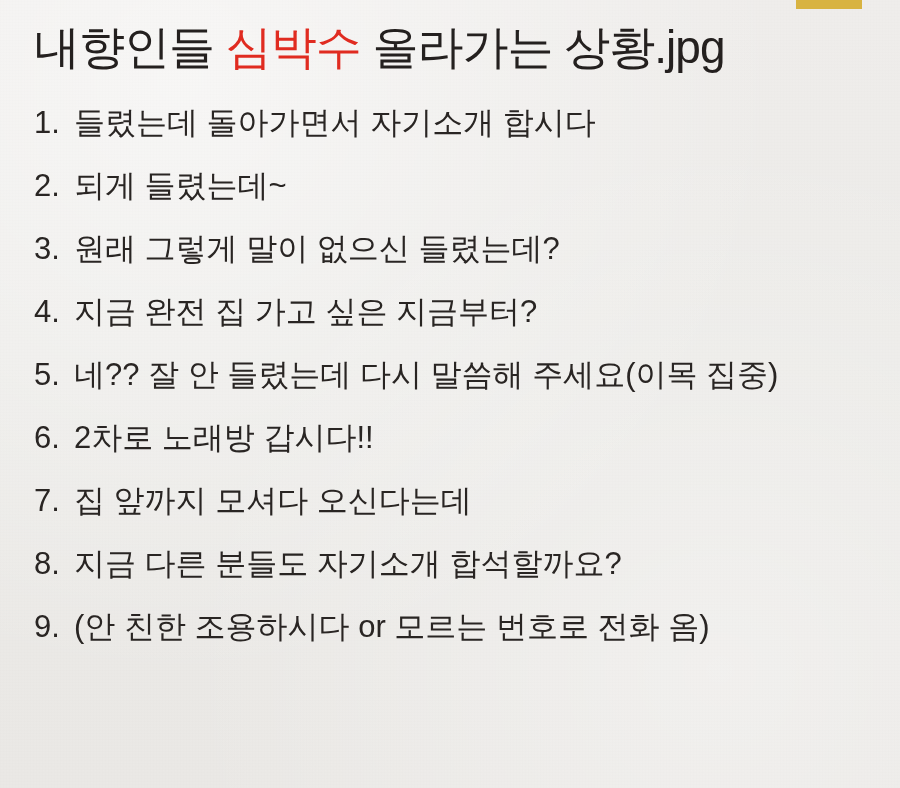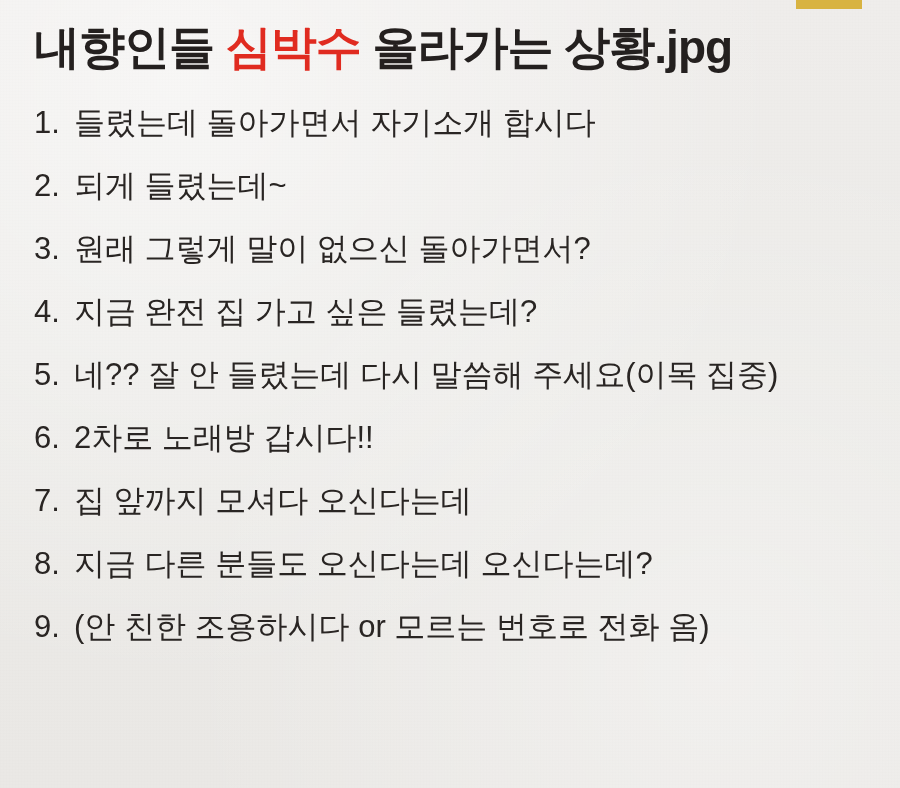--- a/index.html
+++ b/index.html
@@ -39,21 +39,21 @@
     width: 66px;
     height: 9px;
     background: #d8b341;
   }
   .content {
     position: relative;
     padding: 22px 30px 0 34px;
   }
   .title {
     font-size: 46px;
-    font-weight: bold;
+    font-weight: normal;
     color: #24201f;
     letter-spacing: -1px;
     line-height: 1.1;
     white-space: nowrap;
   }
   .title .hl {
     color: #e02b20;
   }
   .list {
     margin-top: 34px;
@@ -95,46 +95,46 @@
       <span class="txt">들렸는데 돌아가면서 자기소개 합시다</span>
     </div>
 
     <div class="item">
       <span class="num">2.</span>
       <span class="txt">되게 들렸는데~</span>
     </div>
 
     <div class="item">
       <span class="num">3.</span>
-      <span class="txt">원래 그렇게 말이 없으신 돌아가면서?</span>
+      <span class="txt">원래 그렇게 말이 없으신 들렸는데?</span>
     </div>
 
     <div class="item">
       <span class="num">4.</span>
-      <span class="txt">지금 완전 집 가고 싶은 들렸는데?</span>
+      <span class="txt">지금 완전 집 가고 싶은 지금부터?</span>
     </div>
 
     <div class="item">
       <span class="num">5.</span>
       <span class="txt">네?? 잘 안 들렸는데 다시 말씀해 주세요(이목 집중)</span>
     </div>
 
     <div class="item">
       <span class="num">6.</span>
       <span class="txt">2차로 노래방 갑시다!!</span>
     </div>
 
     <div class="item">
       <span class="num">7.</span>
       <span class="txt">집 앞까지 모셔다 오신다는데</span>
     </div>
 
     <div class="item">
       <span class="num">8.</span>
-      <span class="txt">지금 다른 분들도 오신다는데 오신다는데?</span>
+      <span class="txt">지금 다른 분들도 자기소개 합석할까요?</span>
     </div>
 
     <div class="item">
       <span class="num">9.</span>
       <span class="txt">(안 친한 조용하시다 or 모르는 번호로 전화 옴)</span>
     </div>
 
   </div>
 </div>
 

